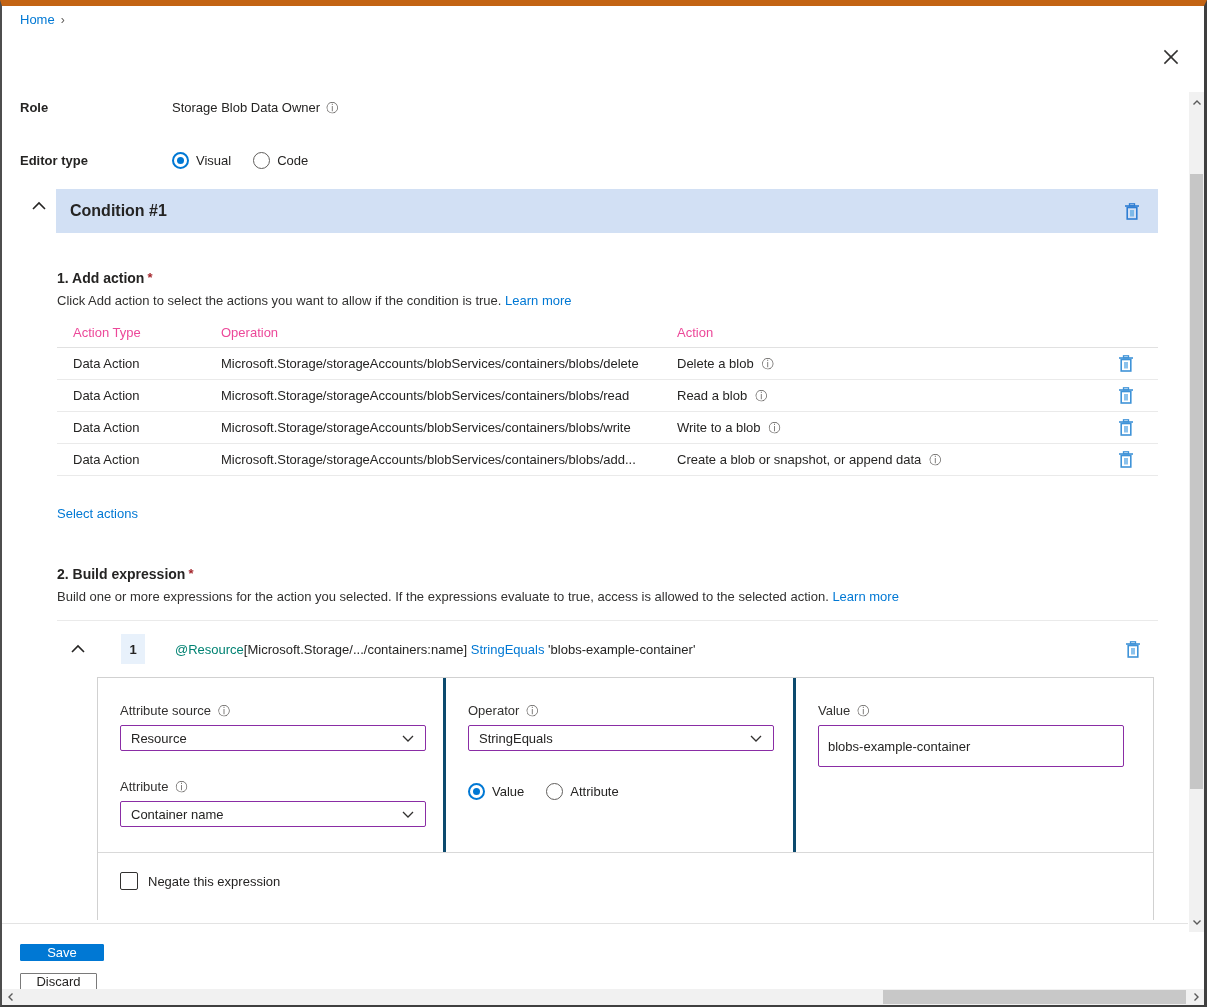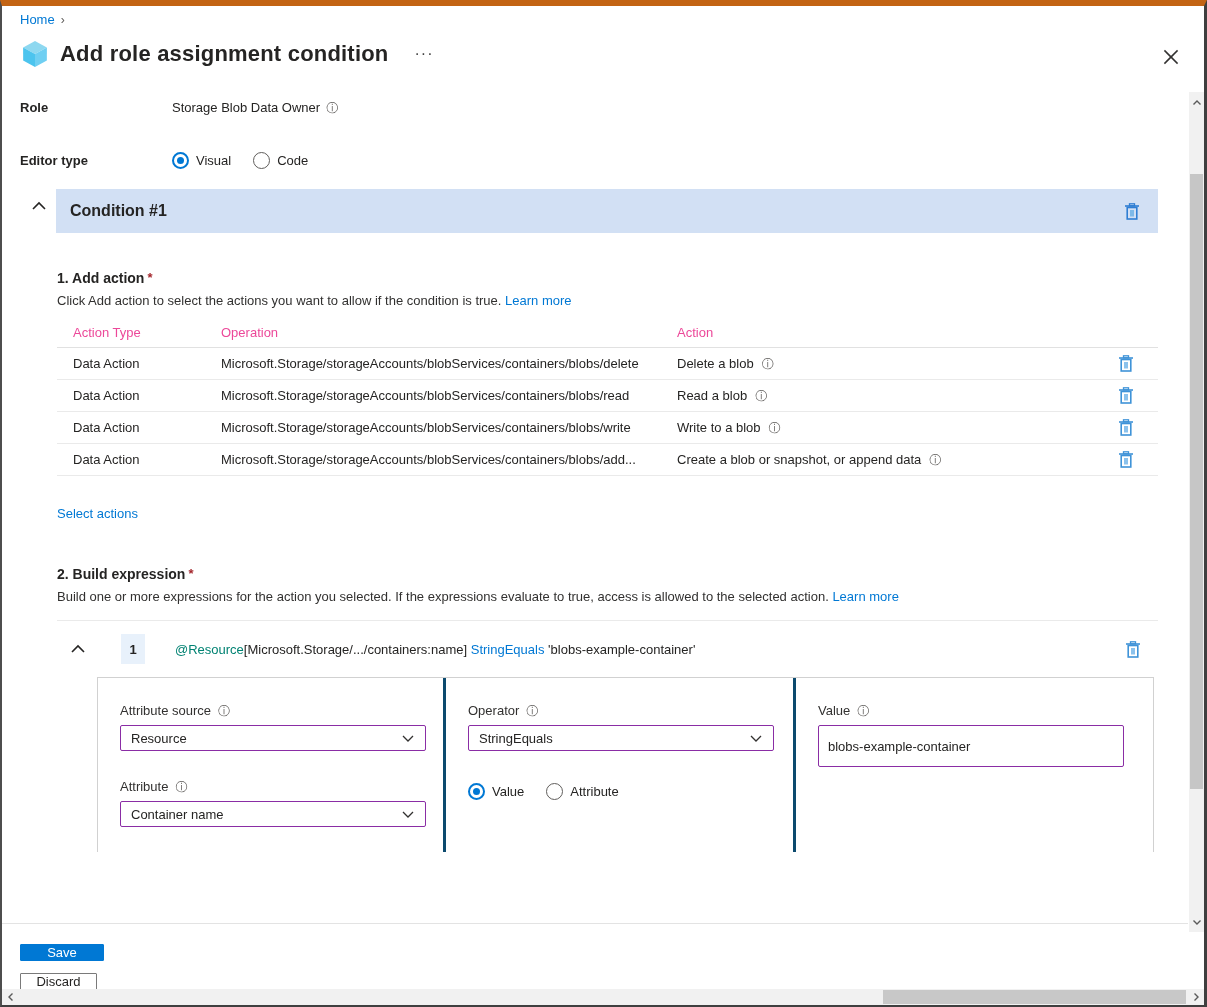--- a/index.html
+++ b/index.html
@@ -87,29 +87,20 @@
 </head>
 <body>
 
 <div class="frame">
 
   <div class="breadcrumb">
     <a>Home</a>
     <span class="sep">›</span>
   </div>
 
-  <div class="titlebar">
-    <svg width="26" height="28" viewBox="0 0 24 26">
-      <polygon points="12,1 23,7 12,13 1,7" fill="#8ed8f0"></polygon>
-      <polygon points="1,7 12,13 12,25 1,19" fill="#4cc4ee"></polygon>
-      <polygon points="23,7 12,13 12,25 23,19" fill="#6fcff2"></polygon>
-    </svg>
-    <h1>Add role assignment condition</h1>
-    <span class="more">···</span>
-  </div>
 
   <svg class="close-btn" viewBox="0 0 20 20">
     <line x1="4" y1="4" x2="16" y2="16" stroke="#323130" stroke-width="1.4"></line>
     <line x1="16" y1="4" x2="4" y2="16" stroke="#323130" stroke-width="1.4"></line>
   </svg>
 
   <div class="form-row" style="top:94px;">
     <span class="lbl">Role</span>
     <span class="inline">
       <span>Storage Blob Data Owner</span>
@@ -299,20 +290,24 @@
 
         <div class="bcol">
           <div class="flabel">
             <span>Value</span>
             <span class="info">ⓘ</span>
           </div>
           <input class="txt-input" type="text" value="blobs-example-container" style="">
         </div>
       </div>
 
+      <div class="negate">
+        <span class="checkbox"></span>
+        <span>Negate this expression</span>
+      </div>
     </div>
   </div>
 
   <div class="footer">
     <div class="btn primary">Save</div>
     <div class="btn secondary">Discard</div>
   </div>
 
   <div class="vscroll">
     <span class="arrow up">

